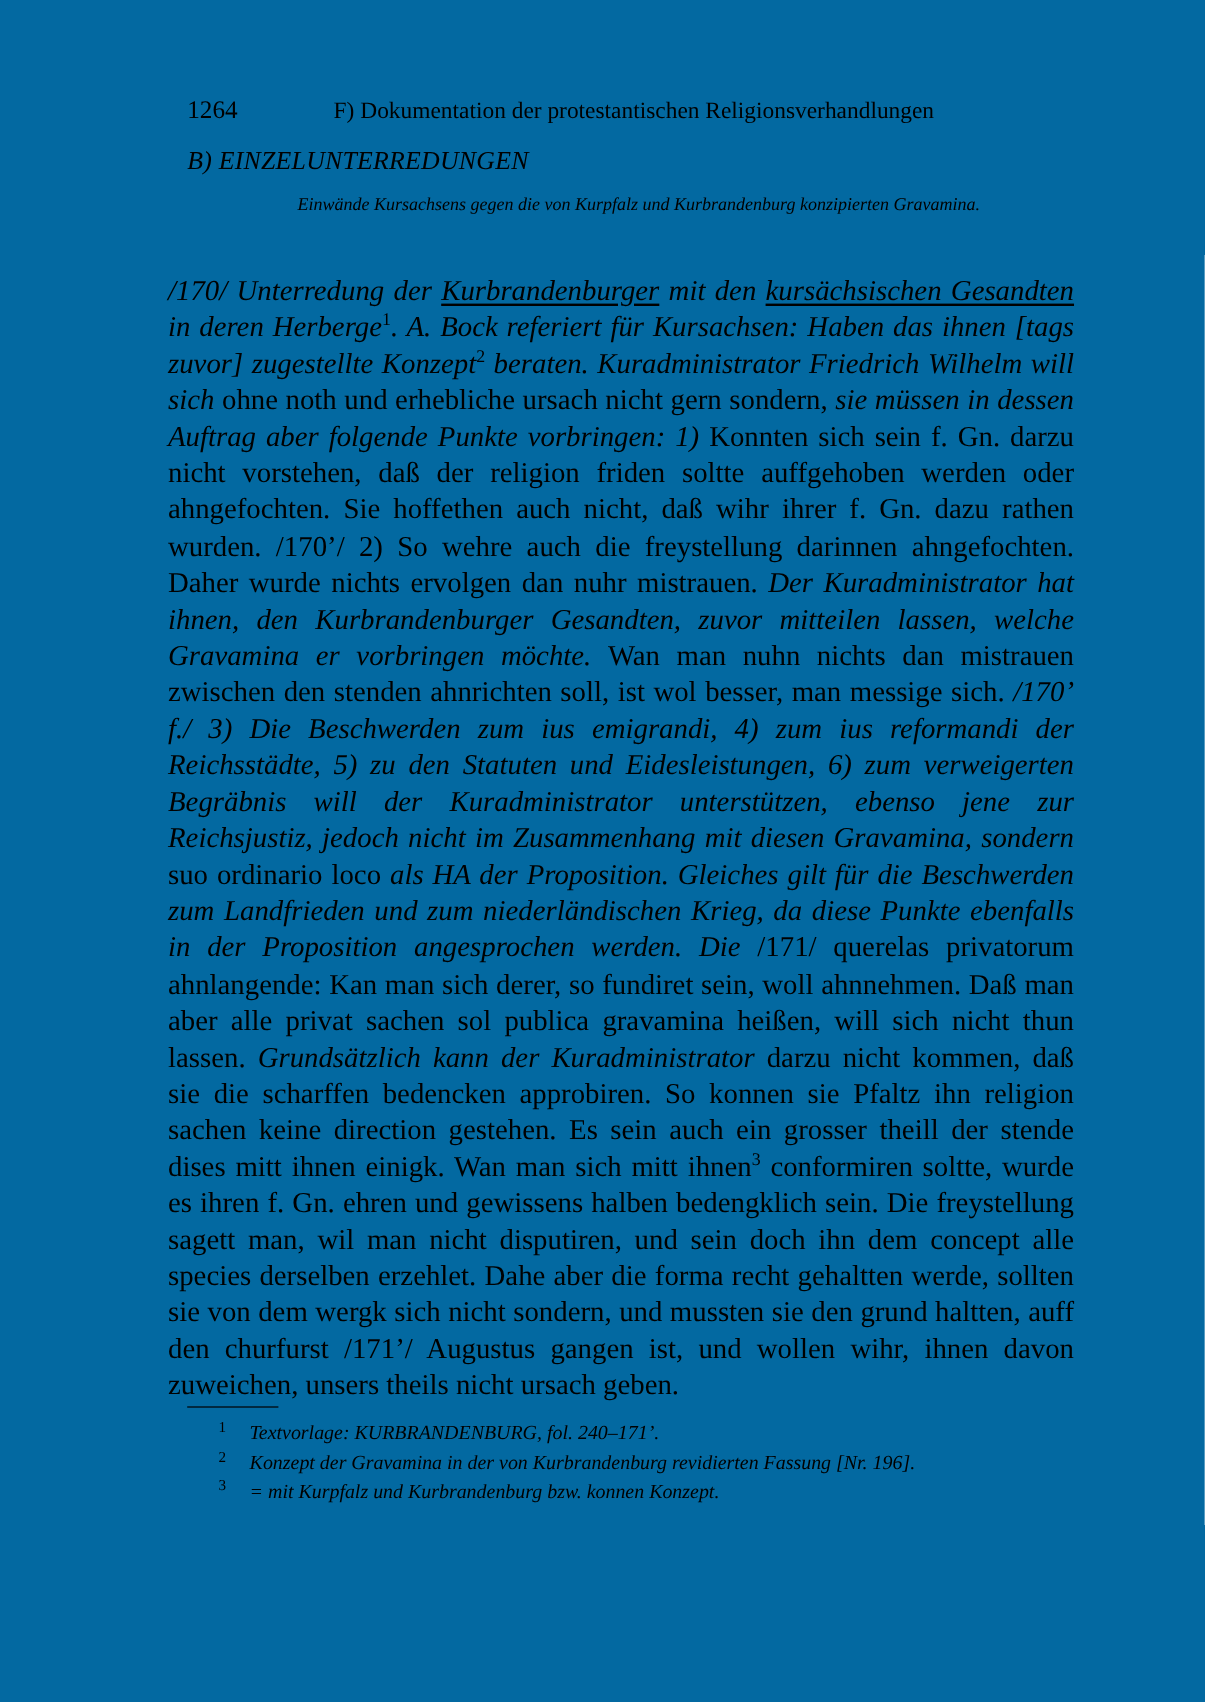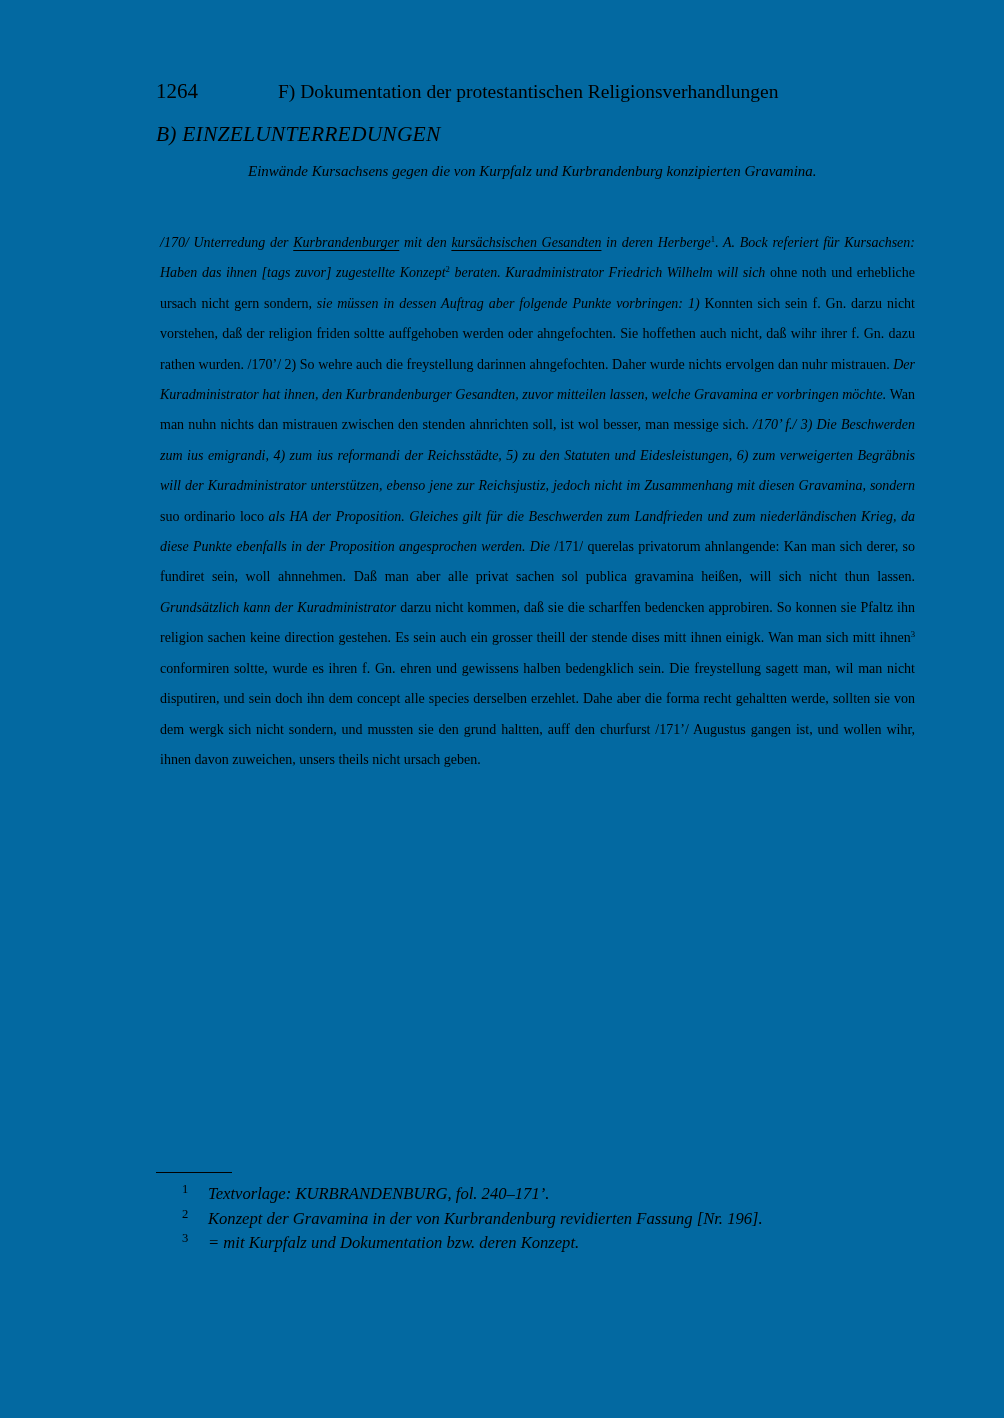--- a/index.html
+++ b/index.html
@@ -61,24 +61,24 @@
     font-style: italic;
     font-size: 15px;
     line-height: 27.5px;
     text-align: left;
     margin-left: 36px;
   }
 
   
   .body-text {
     position: absolute;
-    left: 160px;
+    left: 140px;
     top: 228px;
     width: 755px;
-    font-size: 14px;
+    font-size: 24px;
     line-height: 30.4px;
     text-align: justify;
     text-justify: inter-word;
     hyphens: none;
   }
   .body-text i {
     font-style: italic;
   }
   .body-text .u {
     text-decoration: underline;
@@ -135,16 +135,16 @@
 
   <div class="regest">Einwände Kursachsens gegen die von Kurpfalz und Kurbrandenburg konzipierten Gravamina.</div>
 
   <div class="body-text"><i>/170/ Unterredung der </i><i class="u">Kurbrandenburger</i><i> mit den </i><i class="u">kursächsischen Gesandten</i><i> in deren Herberge</i><sup>1</sup><i>. A. Bock referiert für Kursachsen: Haben das ihnen [tags zuvor] zugestellte Konzept</i><sup>2</sup><i> beraten. Kuradministrator Friedrich Wilhelm will sich </i><span>ohne noth und erhebliche ursach nicht gern sondern, </span><i>sie müssen in dessen Auftrag aber folgende Punkte vorbringen: 1) </i><span>Konnten sich sein f. Gn. darzu nicht vorstehen, daß der religion friden soltte auffgehoben werden oder ahngefochten. Sie hoffethen auch nicht, daß wihr ihrer f. Gn. dazu rathen wurden. /170’/ 2) So wehre auch die freystellung darinnen ahngefochten. Daher wurde nichts ervolgen dan nuhr mistrauen. </span><i>Der Kuradministrator hat ihnen, den Kurbrandenburger Gesandten, zuvor mitteilen lassen, welche Gravamina er vorbringen möchte. </i><span>Wan man nuhn nichts dan mistrauen zwischen den stenden ahnrichten soll, ist wol besser, man messige sich. </span><i>/170’ f./ 3) Die Beschwerden zum ius emigrandi, 4) zum ius reformandi der Reichsstädte, 5) zu den Statuten und Eidesleistungen, 6) zum verweigerten Begräbnis will der Kuradministrator unterstützen, ebenso jene zur Reichsjustiz, jedoch nicht im Zusammenhang mit diesen Gravamina, sondern </i><span>suo ordinario loco </span><i>als HA der Proposition. Gleiches gilt für die Beschwerden zum Landfrieden und zum niederländischen Krieg, da diese Punkte ebenfalls in der Proposition angesprochen werden. Die </i><span>/171/ querelas privatorum ahnlangende: Kan man sich derer, so fundiret sein, woll ahnnehmen. Daß man aber alle privat sachen sol publica gravamina heißen, will sich nicht thun lassen. </span><i>Grundsätzlich kann der Kuradministrator </i><span>darzu nicht kommen, daß sie die scharffen bedencken approbiren. So konnen sie Pfaltz ihn religion sachen keine direction gestehen. Es sein auch ein grosser theill der stende dises mitt ihnen einigk. Wan man sich mitt ihnen</span><sup>3</sup><span> conformiren soltte, wurde es ihren f. Gn. ehren und gewissens halben bedengklich sein. Die freystellung sagett man, wil man nicht disputiren, und sein doch ihn dem concept alle species derselben erzehlet. Dahe aber die forma recht gehaltten werde, sollten sie von dem wergk sich nicht sondern, und mussten sie den grund haltten, auff den churfurst /171’/ Augustus gangen ist, und wollen wihr, ihnen davon zuweichen, unsers theils nicht ursach geben.</span></div>
 
   <div class="footnote-rule"></div>
 
   <div class="footnotes">
       <div class="fn"><span class="fn-num">1</span><span>Textvorlage: KURBRANDENBURG, fol. 240–171’.</span></div>
       <div class="fn"><span class="fn-num">2</span><span>Konzept der Gravamina in der von Kurbrandenburg revidierten Fassung [Nr. 196].</span></div>
-      <div class="fn"><span class="fn-num">3</span><span>= mit Kurpfalz und Dokumentation bzw. deren Konzept.</span></div>
+      <div class="fn"><span class="fn-num">3</span><span>= mit Kurpfalz und Kurbrandenburg bzw. konnen Konzept.</span></div>
     </div>
 
 </div>
 
 </body></html>

